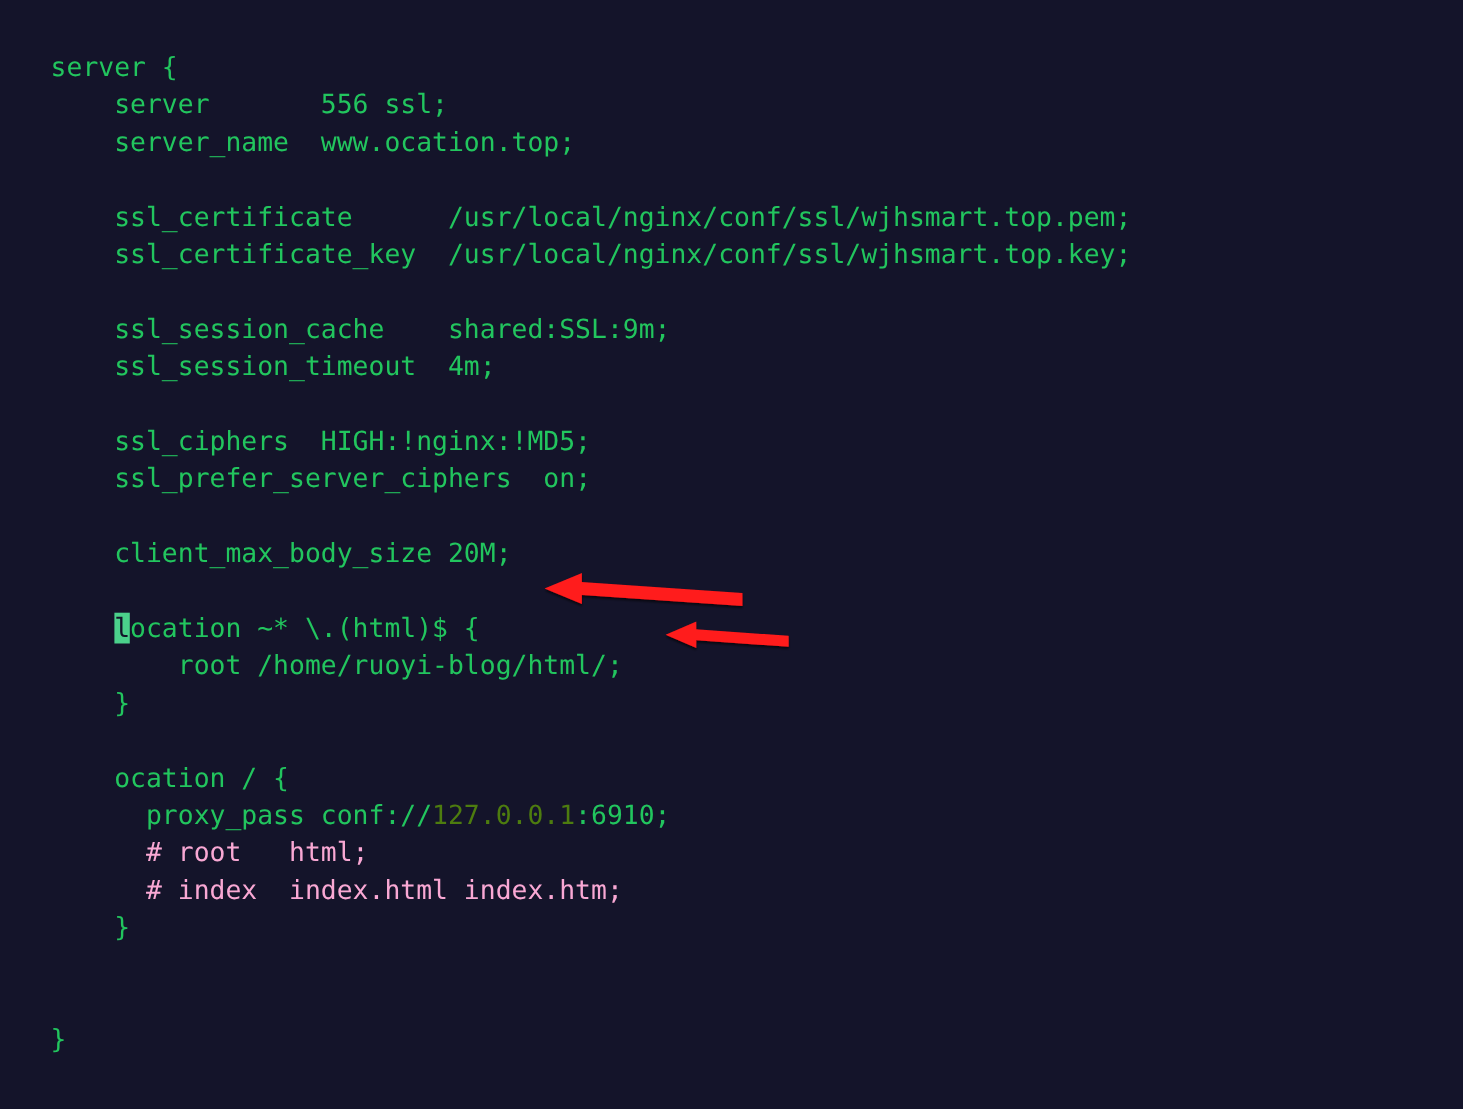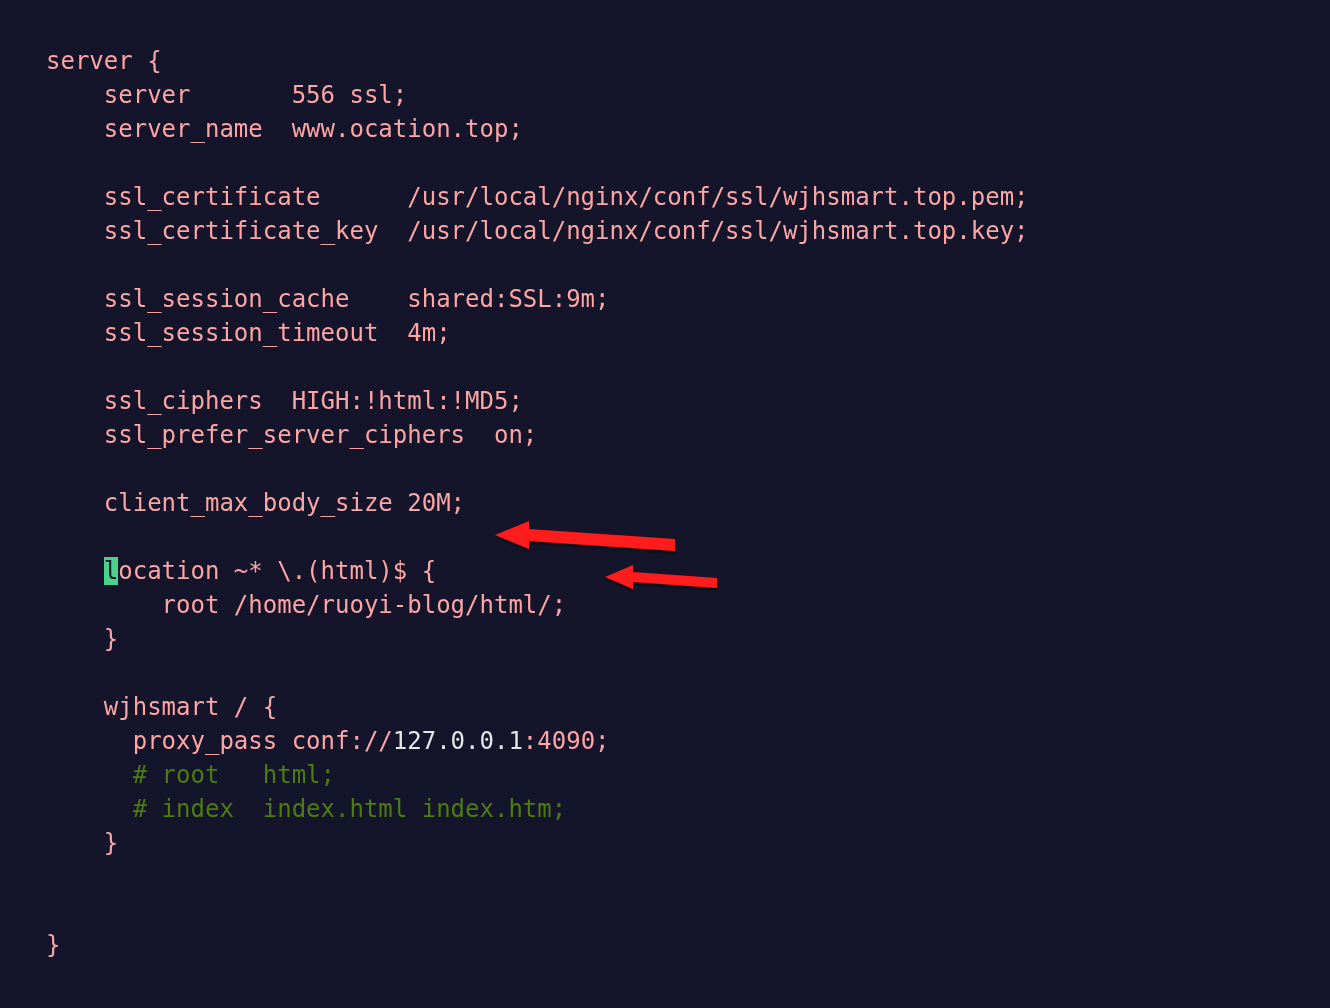--- a/index.html
+++ b/index.html
@@ -12,23 +12,23 @@
     font-size: 24px;
     line-height: 34px;
     overflow: hidden;
   }
   .editor {
     position: relative;
     padding: 10px 0 0 46px;
     white-space: pre;
     color: #8899aa;
   }
-  .kw   { color: #fca5a5; }   
-  .ip   { color: #e5e5e5; }   
-  .com  { color: #4d7c0f; }   
+  .kw   { color: #22c55e; }   
+  .ip   { color: #4d7c0f; }   
+  .com  { color: #f9a8d4; }   
   .cursor {
     background: #4bd18b;
     color: #14142a;
   }
   .arrow {
     position: absolute;
     pointer-events: none;
   }
   .arrow svg { display: block; }
 </style>
@@ -39,31 +39,31 @@
 <span class="kw">server {</span>
 <span class="kw">    server       </span><span class="kw">556</span><span class="kw"> ssl;</span>
 <span class="kw">    server_name  www.ocation.top;</span>
 <span></span>
 <span class="kw">    ssl_certificate      /usr/local/nginx/conf/ssl/wjhsmart.top.pem;</span>
 <span class="kw">    ssl_certificate_key  /usr/local/nginx/conf/ssl/wjhsmart.top.key;</span>
 <span></span>
 <span class="kw">    ssl_session_cache    shared:SSL:</span><span class="kw">9m</span><span class="kw">;</span>
 <span class="kw">    ssl_session_timeout  </span><span class="kw">4m</span><span class="kw">;</span>
 <span></span>
-<span class="kw">    ssl_ciphers  HIGH:!html:!MD5;</span>
+<span class="kw">    ssl_ciphers  HIGH:!nginx:!MD5;</span>
 <span class="kw">    ssl_prefer_server_ciphers  </span><span class="kw">on</span><span class="kw">;</span>
 <span></span>
 <span class="kw">    client_max_body_size 20M;</span>
 <span></span>
 <span class="kw">    </span><span class="cursor">l</span><span class="kw">ocation ~* \.(html)$ {</span>
 <span class="kw">        root /home/ruoyi-blog/html/;</span>
 <span class="kw">    }</span>
 <span></span>
-<span class="kw">    wjhsmart / {</span>
-<span class="kw">      proxy_pass conf://</span><span class="ip">127.0.0.1</span><span class="kw">:</span><span class="kw">4090</span><span class="kw">;</span>
+<span class="kw">    ocation / {</span>
+<span class="kw">      proxy_pass conf://</span><span class="ip">127.0.0.1</span><span class="kw">:</span><span class="kw">6910</span><span class="kw">;</span>
 <span class="com">      # root   html;</span>
 <span class="com">      # index  index.html index.htm;</span>
 <span class="kw">    }</span>
 <span></span>
 <span></span>
 <span class="kw">}</span>
 </div>
 
 <div class="arrow" style="left:495px; top:515px;">
   <svg width="190" height="40" viewBox="0 0 190 40">

